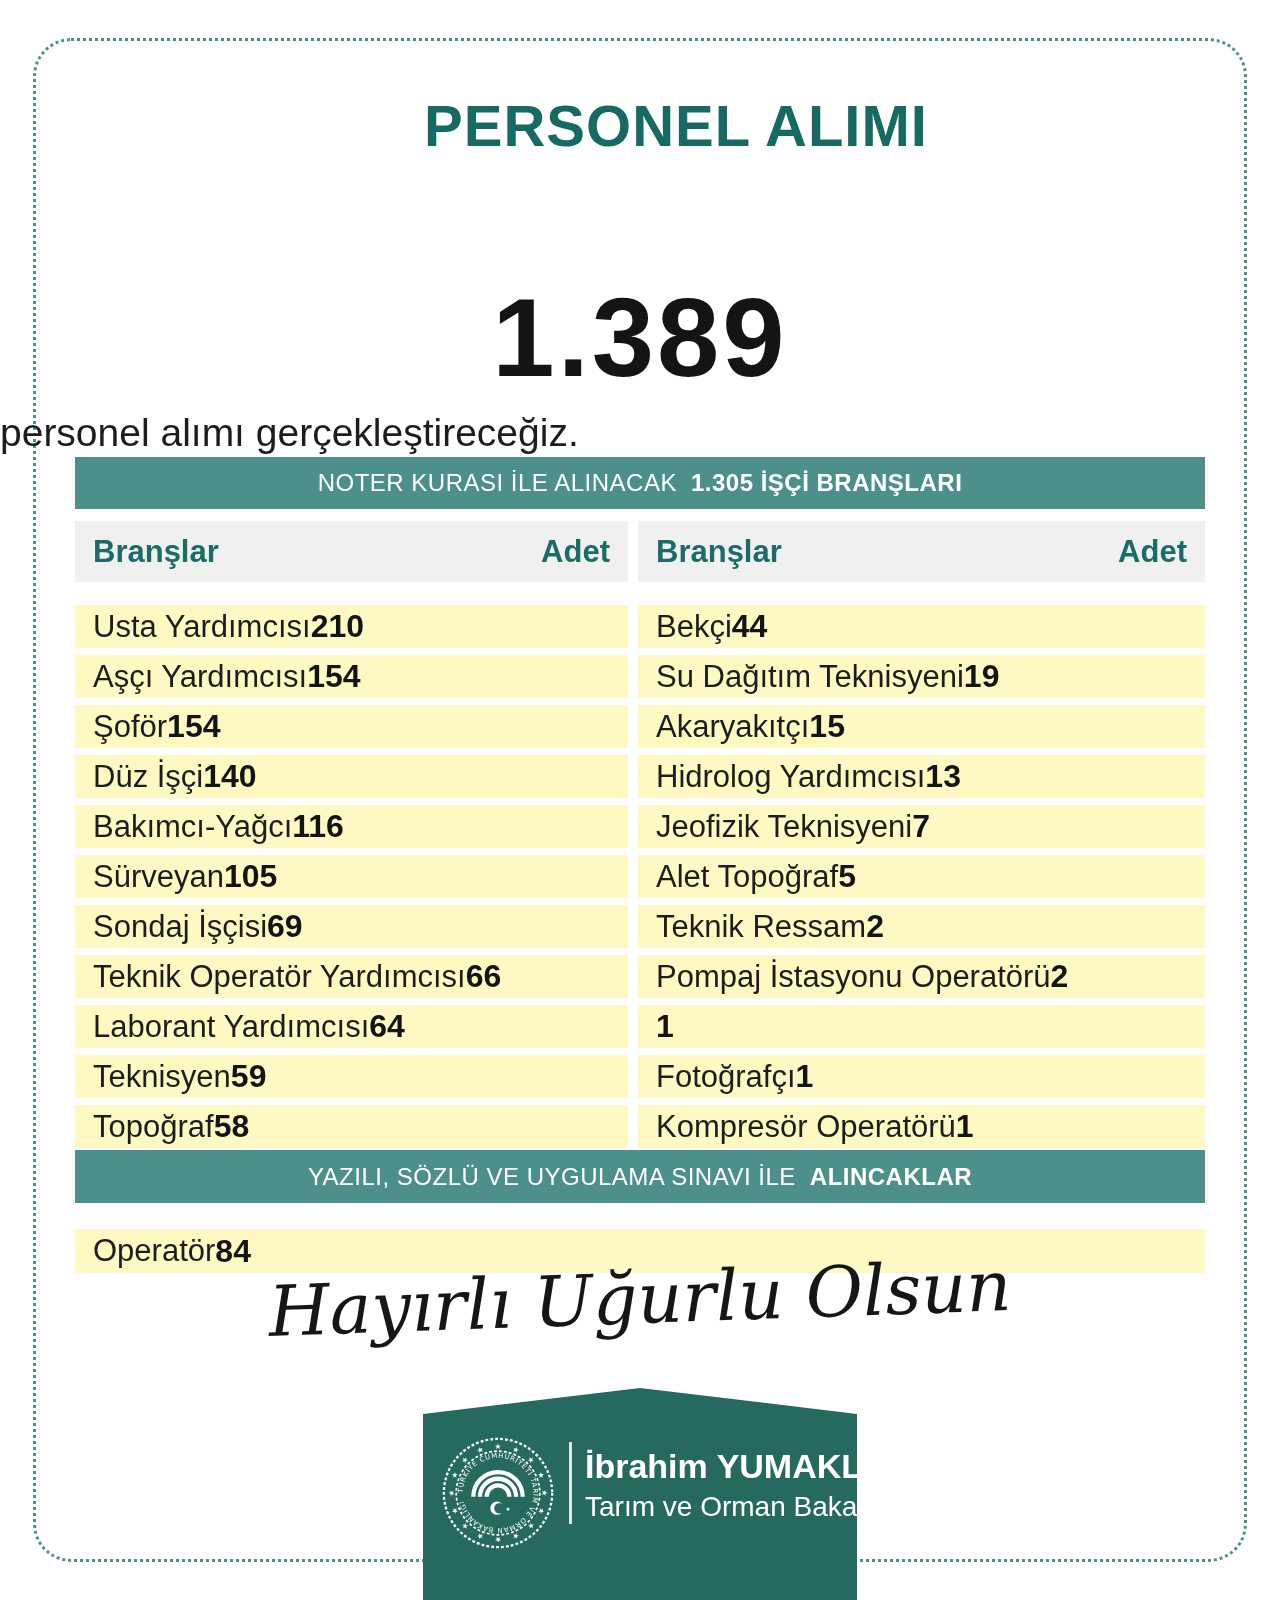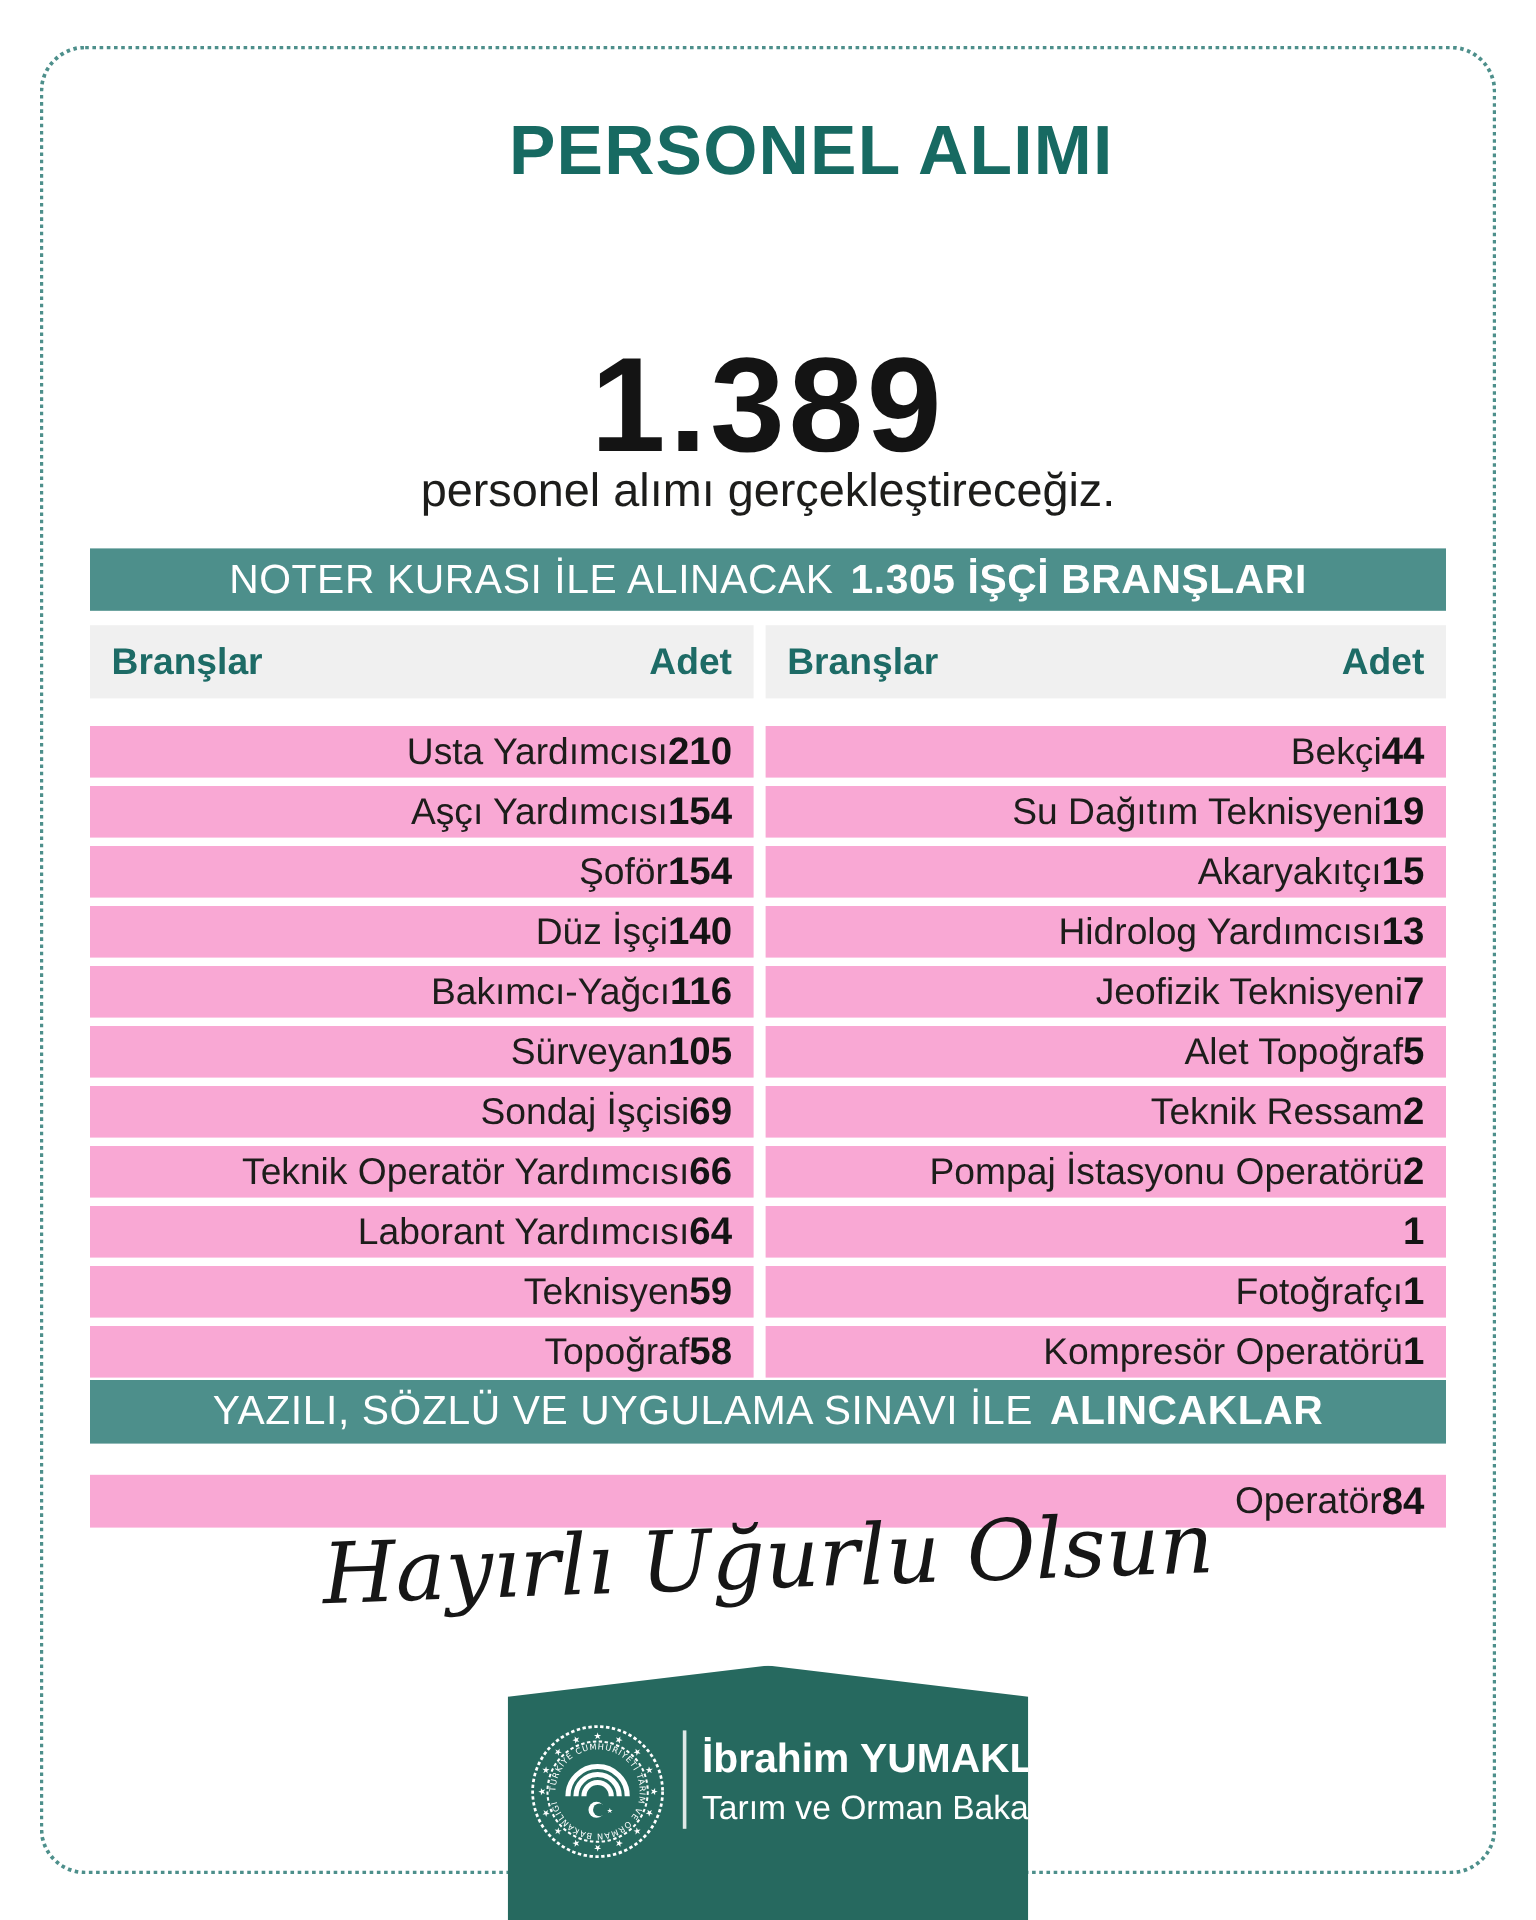--- a/index.html
+++ b/index.html
@@ -17,43 +17,43 @@
   }
   .intro{
     position:absolute;top:172px;left:50%;transform:translateX(-50%);
     width:1180px;text-align:center;font-size:39px;line-height:56px;color:#1d1d1b;
   }
   .total-number{
     position:absolute;top:282px;left:0;width:100%;text-align:center;
     font-size:112px;line-height:112px;font-weight:800;letter-spacing:3px;color:#141414;
   }
   .total-caption{
-    position:absolute;top:388px;left:0;width:100%;text-align:center;
+    position:absolute;top:411px;left:0;width:100%;
     font-size:39px;color:#1d1d1b;
   }
   .banner{
     position:absolute;left:75px;width:1130px;background:#4d8f8b;color:#ffffff;
-    display:flex;align-items:center;justify-content:center;gap:14px;font-size:34px;
+    display:flex;align-items:center;justify-content:center;gap:14px;font-size:24px;
     letter-spacing:0.5px;
   }
   .banner .bold{font-weight:800;}
   #lottery-banner{top:457px;height:52px;}
   #exam-banner{top:1150px;height:53px;}
   .col{position:absolute;top:521px;display:flex;flex-direction:column;}
   #col-left{left:75px;width:553px;}
   #col-right{left:638px;width:567px;}
   .table-header{
     height:61px;background:#f0f0f0;display:flex;align-items:center;
     justify-content:space-between;padding:0 18px;box-sizing:border-box;
     font-size:31px;font-weight:800;color:#1d6b66;
   }
   .rows{display:flex;flex-direction:column;gap:7px;margin-top:23px;}
   .row{
-    height:43px;background:#f9a8d4;display:flex;align-items:center;
-    justify-content:flex-end;padding:16px 18px;box-sizing:border-box;font-size:31px;
+    height:43px;background:#fef9c3;display:flex;align-items:center;
+    justify-content:flex-start;padding:16px 18px;box-sizing:border-box;font-size:31px;
   }
   .row .row-label{color:#1d1d1b;}
   .row .row-count{font-weight:800;font-size:32px;color:#141414;}
   #operator-row{position:absolute;top:1217px;left:75px;width:1130px;height:44px;margin-top:12px;}
   .signature{
     position:absolute;top:1258px;left:0;width:100%;text-align:center;
     font-family:"DejaVu Serif", serif;font-style:italic;font-size:70px;color:#161616;
     transform:rotate(-2deg);
   }
   .badge{

